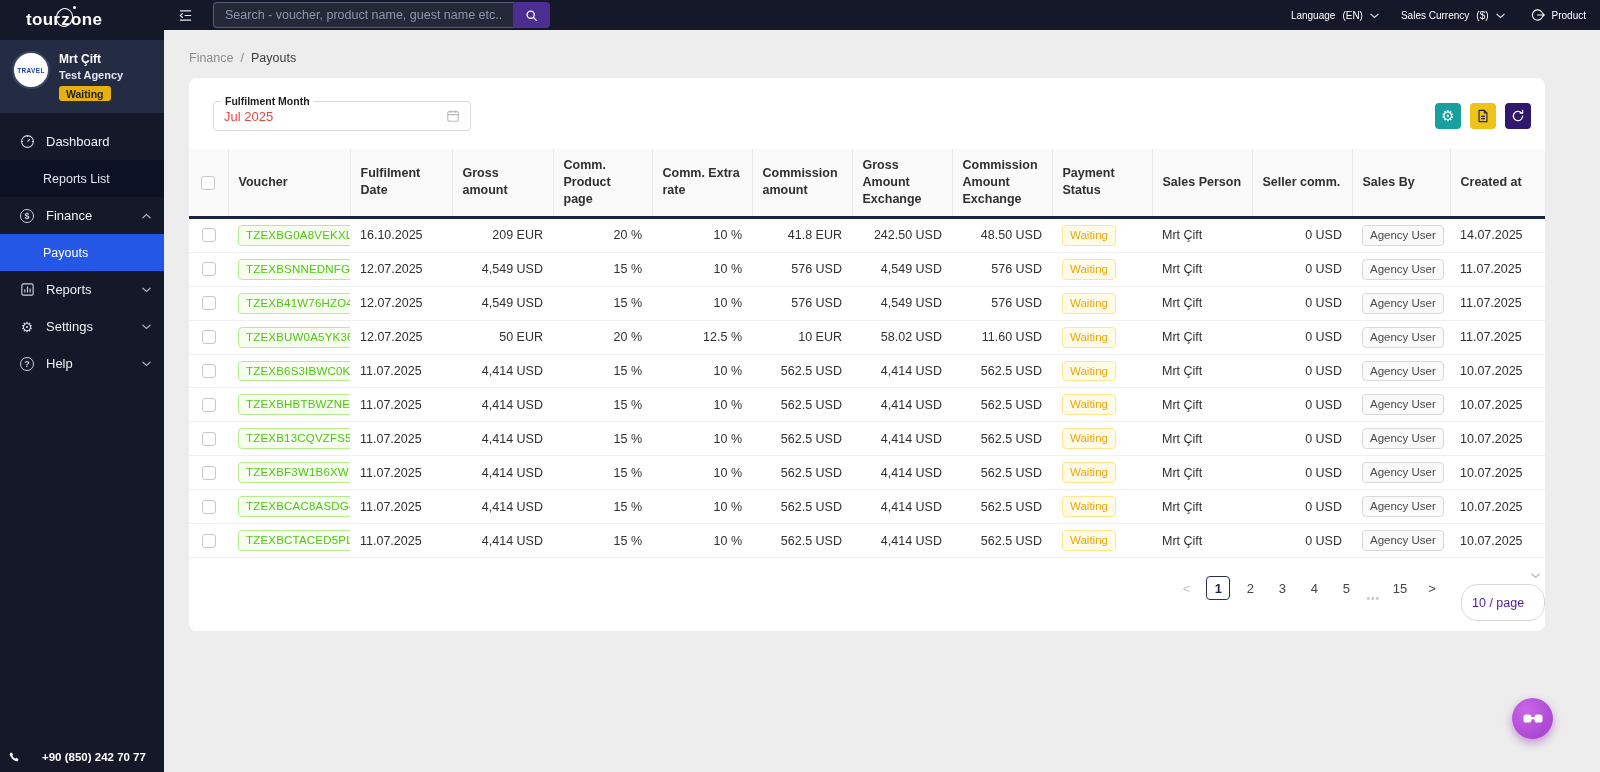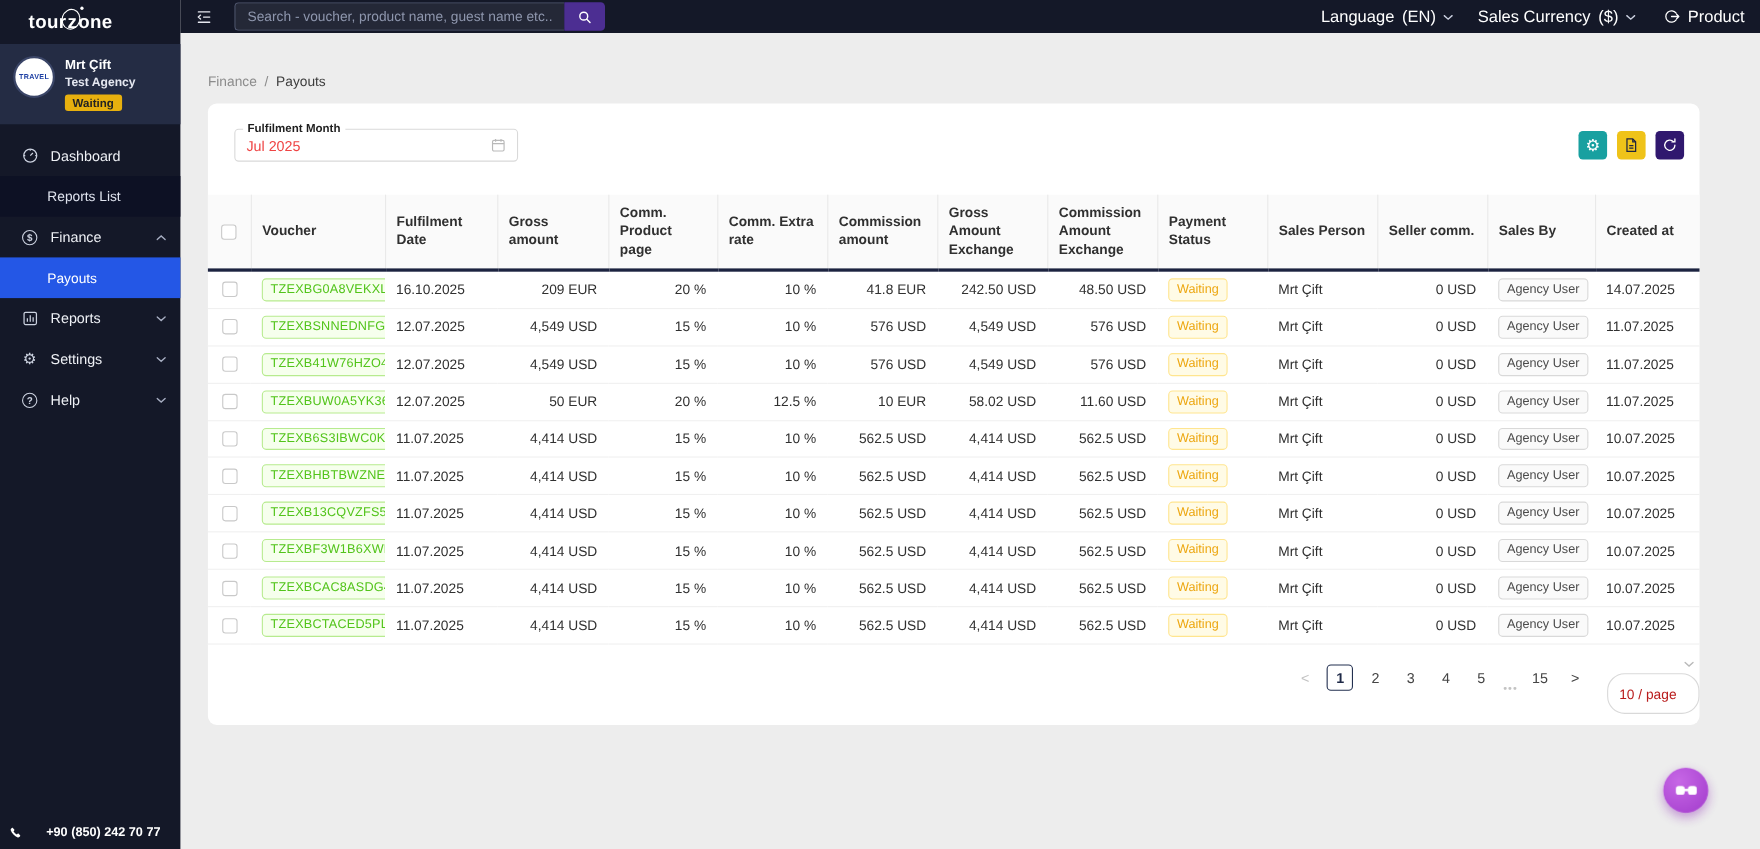--- a/index.html
+++ b/index.html
@@ -30,40 +30,40 @@
   .circle-glyph { width:14px; height:14px; border:1.2px solid currentColor; border-radius:50%; display:flex; align-items:center; justify-content:center; font-size:9px; font-weight:700; }
   .glyph-font { font-family:"DejaVu Sans",sans-serif; line-height:1; }
   .mi-caret { margin-left:auto; color:#a7aec2; display:flex; }
   .caret-up svg { transform:rotate(180deg); }
   .submenu-item { height:37px; display:flex; align-items:center; background:#0d1124; padding-left:43px; font-size:12.5px; color:#dfe3ee; cursor:pointer; }
   .submenu-item.active { background:#2457e6; color:#fff; }
   .sidebar-phone { margin-top:auto; display:flex; align-items:center; gap:22px; padding:10px 6px 9px 8px; font-size:11.5px; font-weight:700; color:#fff; white-space:nowrap; }
   .sidebar-phone svg { flex:none; }
 
   
-  .main { flex:1; display:flex; flex-direction:column; min-width:0;gap:16px; }
+  .main { flex:1; display:flex; flex-direction:column; min-width:0; }
 
   .topbar { height:30px; background:#141828; display:flex; align-items:center; padding:0 14px 0 14px; color:#fff; }
   .fold-btn { display:flex; margin-right:20px; cursor:pointer; background:none; border:none; }
   .search-wrap { display:flex; height:26px; }
   .search-input { width:300px; background:rgba(255,255,255,.07); border:1px solid #565d76; border-right:none; border-radius:4px 0 0 4px; color:#fff; font-size:12.5px; padding:0 11px; outline:none; font-family:inherit; }
   .search-input::placeholder { color:#8e96ad; }
   .search-btn { width:37px; background:#4c2e92; border:none; border-radius:0 4px 4px 0; display:flex; align-items:center; justify-content:center; cursor:pointer; }
-  .topbar-right { margin-left:auto; display:flex; align-items:center; font-size:15px; }
+  .topbar-right { margin-left:auto; display:flex; align-items:center; font-size:10px; }
   .tb-group { display:flex; align-items:center; gap:7px; cursor:pointer; }
   .tb-gap { margin-left:22px; }
   .tb-caret { display:flex; color:#c9cede; margin-top:1px; }
 
   .content { flex:1; padding:21px 55px 0 25px; overflow:hidden; }
   .breadcrumb { font-size:12.5px; color:#8c8c8c; display:flex; gap:7px; }
   .breadcrumb .current { color:#3d3d3d; }
 
   .card { background:#fff; border-radius:8px; margin-top:13px; padding:19px 0 10px; }
 
-  .filter-row { display:flex; align-items:center; justify-content:space-between; padding:0 14px 0 24px; margin:4px 0 30px; }
+  .filter-row { display:flex; align-items:center; justify-content:space-between; padding:0 14px 0 24px; margin:4px 0 18px; }
   .month-field { position:relative; width:258px; height:30px; border:1px solid #d9d9d9; border-radius:4px; display:flex; align-items:center; padding:0 10px; cursor:pointer; }
   .month-label { position:absolute; top:-7px; left:7px; background:#fff; padding:0 4px; font-size:10.5px; font-weight:700; color:#1f1f1f; }
   .month-input { border:none; outline:none; font-size:13px; color:#ef4444; width:200px; font-family:inherit; background:transparent; }
   .cal-icon { margin-left:auto; color:#b9b9b9; display:flex; }
   .action-btns { display:flex; gap:9px; }
   .icon-btn { width:26px; height:26px; border:none; border-radius:4px; display:flex; align-items:center; justify-content:center; cursor:pointer; }
   .btn-teal { background:#18a0a0; color:#fff; }
   .btn-yellow { background:#efc319; color:#20263f; }
   .btn-purple { background:#30186e; color:#fff; }
   .btn-teal .glyph-font { font-size:15px; }
@@ -78,21 +78,21 @@
   .tag { display:inline-block; font-size:11.5px; line-height:1.65; padding:0 7px; border-radius:4px; border:1px solid; }
   .tag-green { color:#52c41a; background:#f6ffed; border-color:#b7eb8f; letter-spacing:.2px; }
   .tag-yellow { color:#eda711; background:#fffbe6; border-color:#ffe58f; }
   .tag-gray { color:#4a4a4a; background:#fafafa; border-color:#d9d9d9; }
 
   .pagination-row { display:flex; justify-content:flex-end; align-items:flex-start; gap:8px; margin-top:18px; }
   .page-item { min-width:24px; height:24px; display:flex; align-items:center; justify-content:center; font-size:13px; color:#454545; cursor:pointer; border-radius:4px; padding:0 2px; }
   .page-item.disabled { color:#c3c3c3; }
   .page-item.active { border:1px solid #233050; color:#1e2947; font-weight:600; }
   .page-ellipsis { color:#c3c3c3; font-size:10px; letter-spacing:1px; align-self:center; cursor:pointer; }
-  .page-size-select { position:relative; width:84px; height:37px; border:1px solid #d9d9d9; border-radius:16px; background:#fff; display:flex; align-items:center; padding:0 10px; font-size:12.5px; color:#b91c1c; margin-top:8px; margin-left:9px; cursor:pointer; }
+  .page-size-select { position:relative; width:84px; height:37px; border:1px solid #d9d9d9; border-radius:16px; background:#fff; display:flex; align-items:center; padding:0 10px; font-size:12.5px; color:#4c1d95; margin-top:8px; margin-left:9px; cursor:pointer; }
   .select-caret { position:absolute; top:-12px; right:4px; display:flex; color:#b9b9b9; }
 
   .fab { position:fixed; right:47px; bottom:33px; width:41px; height:41px; border-radius:50%; border:none;
          background:radial-gradient(circle at 35% 30%, #c767e6, #a23ccc); box-shadow:0 4px 10px rgba(140,40,180,.45);
          display:flex; align-items:center; justify-content:center; cursor:pointer; }
 </style>
 </head>
 <body>
 
 <div class="app">

